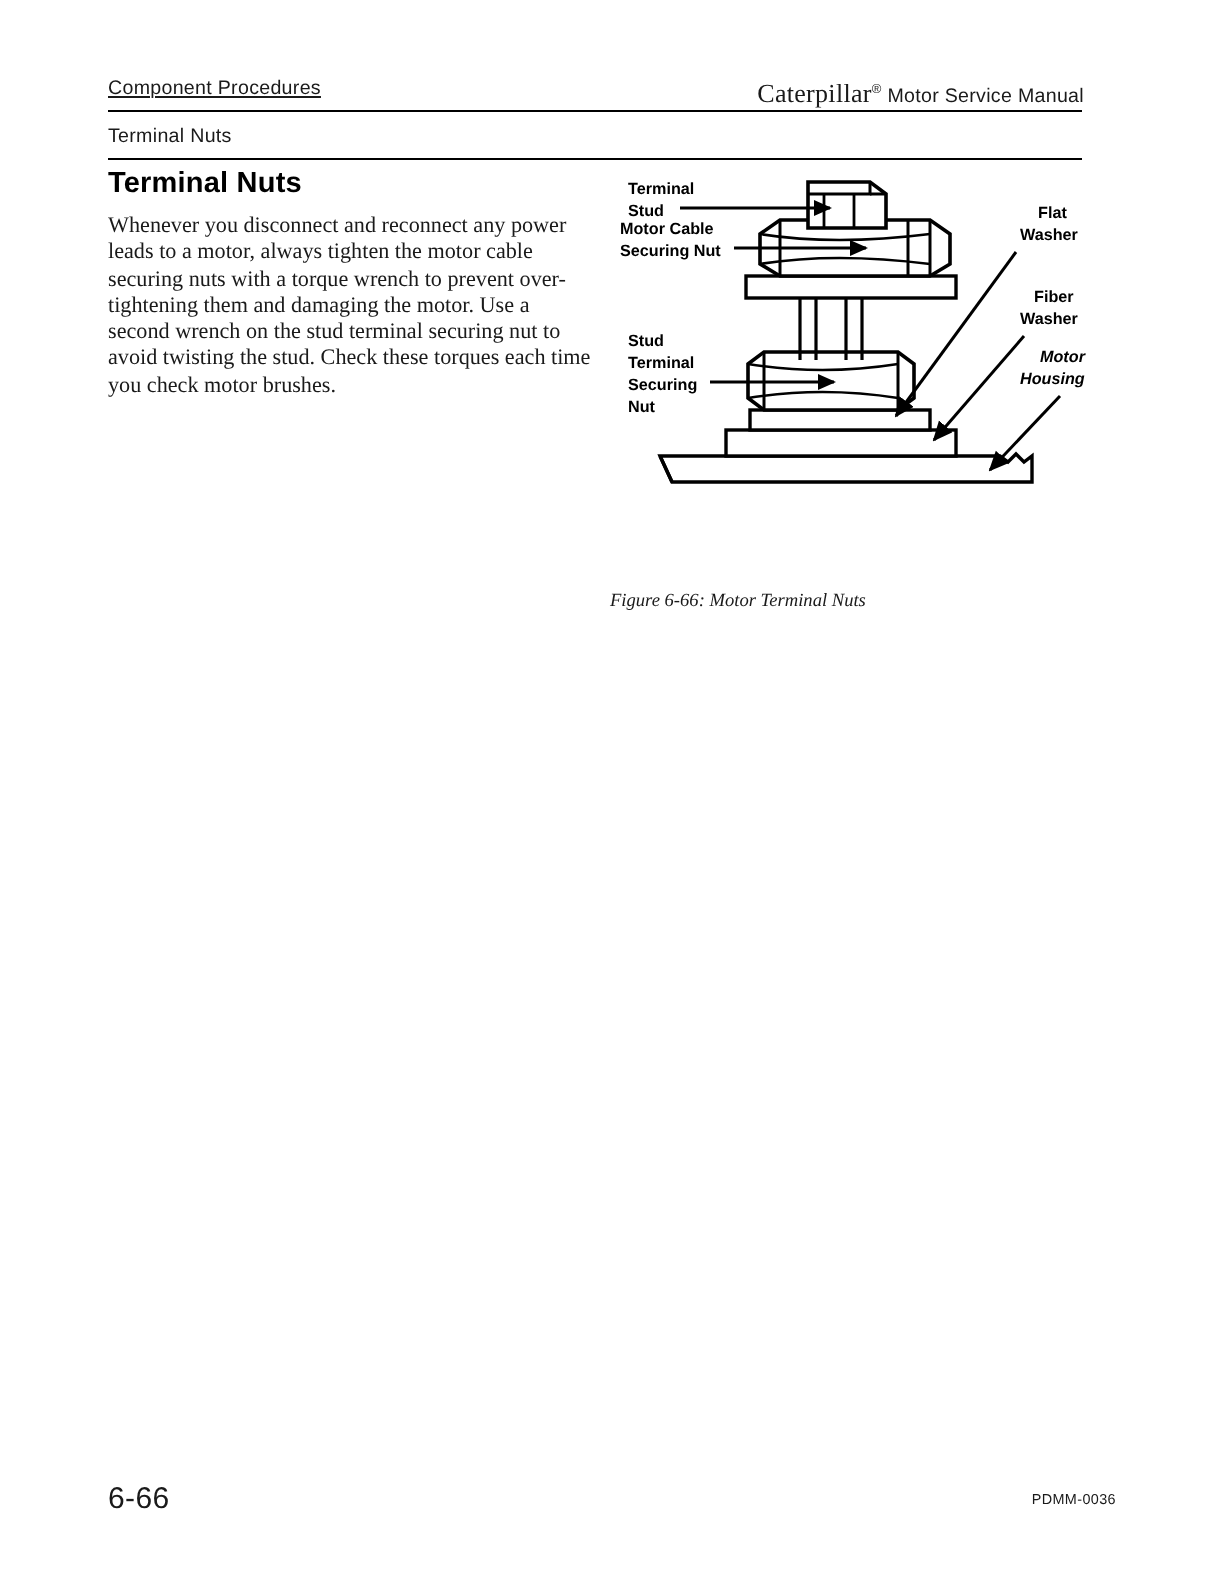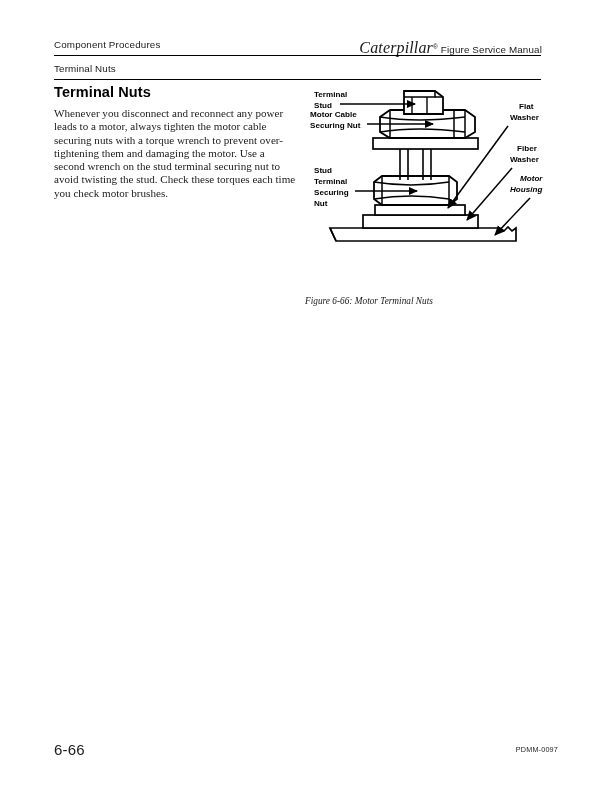--- a/index.html
+++ b/index.html
@@ -22,34 +22,34 @@
 
   
   #header-left {
     position: absolute;
     left: 54px;
     top: 39px;
     font-size: 9.8px;
     letter-spacing: 0.15px;
     color: #1a1a1a;
     white-space: nowrap;
+    text-decoration: underline;
   }
   #header-right {
     position: absolute;
     right: 70px;
     top: 39px;
     font-size: 9.8px;
     letter-spacing: 0.15px;
     color: #1a1a1a;
     white-space: nowrap;
   }
   #header-right .cat {
     font-family: "Liberation Serif", serif;
-    font-style: italic;
-    font-size: 16px;
+    font-size: 13px;
   }
   #header-right .reg {
     font-size: 6.5px;
     vertical-align: super;
     font-style: normal;
     font-family: "Liberation Sans", sans-serif;
   }
   #rule-top {
     position: absolute;
     left: 54px;
@@ -159,21 +159,21 @@
   }
 </style>
 </head>
 <body>
 
 <div id="page">
 
   <div id="header-left">Component Procedures</div>
 
   <div id="header-right">
-    <span class="cat">Caterpillar</span><span class="reg">®</span><span> Figure Service Manual</span>
+    <span class="cat">Caterpillar</span><span class="reg">®</span><span> Motor Service Manual</span>
   </div>
 
   <div id="rule-top"></div>
 
   <div id="running-head">Terminal Nuts</div>
 
   <div id="rule-under-running"></div>
 
   <div id="section-title">Terminal Nuts</div>
 
@@ -284,15 +284,15 @@
         <text class="fig-label-i" x="215" y="93">Motor</text>
         <text class="fig-label-i" x="205" y="104">Housing</text>
       </g>
     </svg>
   </div>
 
   <div id="figure-caption">Figure 6-66:  Motor Terminal Nuts</div>
 
   <div id="footer-left">6-66</div>
 
-  <div id="footer-right">PDMM-0097</div>
+  <div id="footer-right">PDMM-0036</div>
 
 </div>
 
 </body></html>

